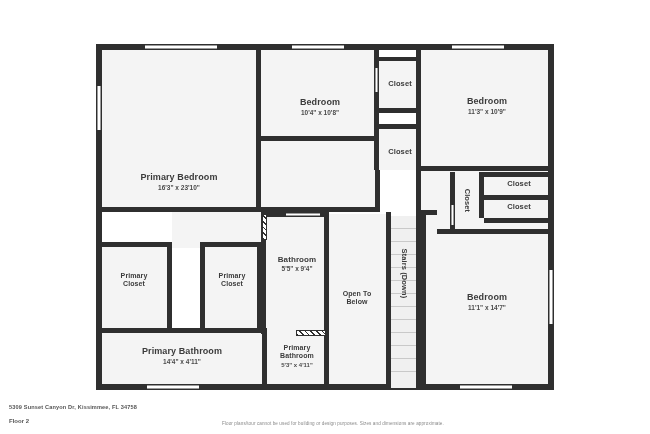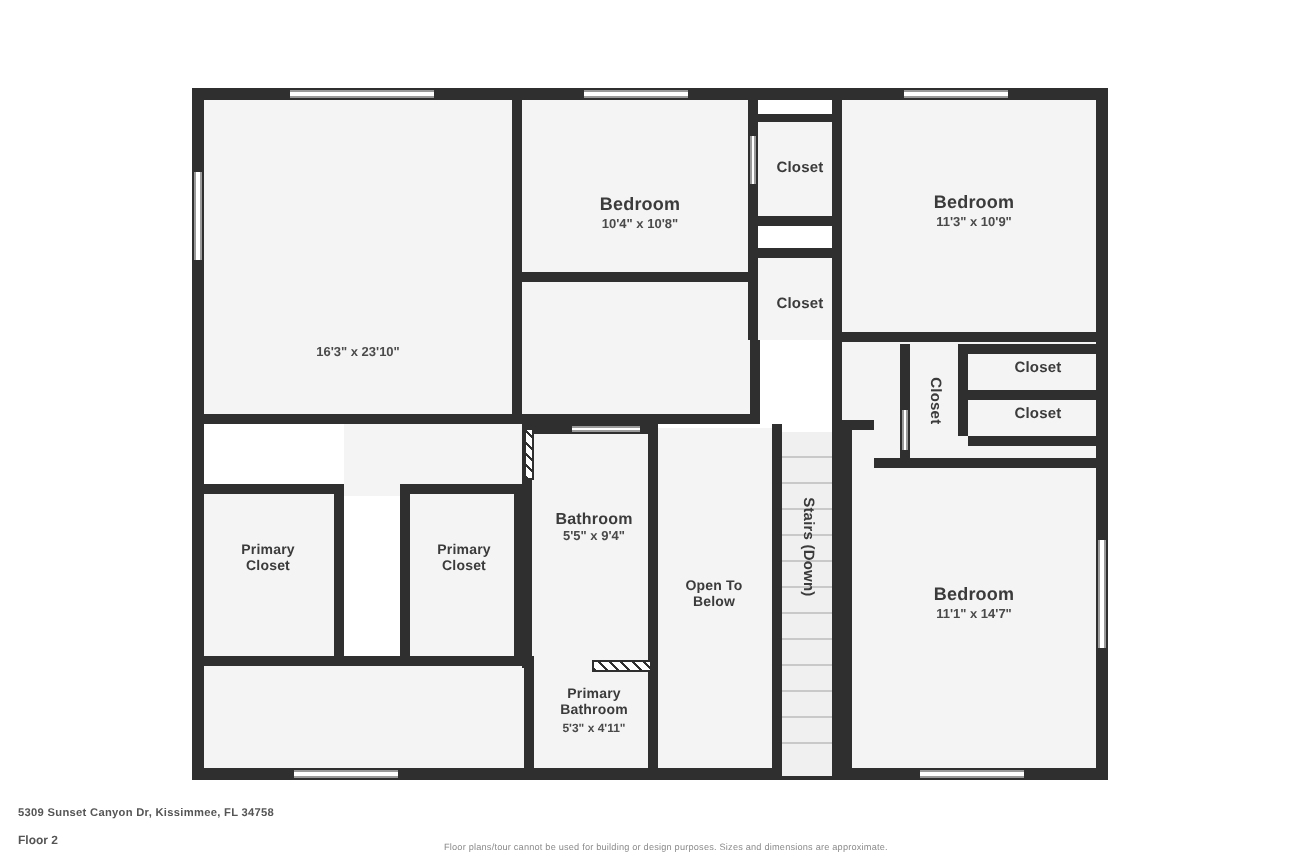--- a/index.html
+++ b/index.html
@@ -182,20 +182,21 @@
 
     <div class="wall" style="left:167px; top:246px; width:5px; height:86px;"></div>
     <div class="wall" style="left:96px; top:242px; width:76px; height:5px;"></div>
     <div class="wall" style="left:200px; top:242px; width:5px; height:90px;"></div>
     <div class="wall" style="left:200px; top:242px; width:62px; height:5px;"></div>
     <div class="wall" style="left:257px; top:242px; width:5px; height:90px;"></div>
     <div class="wall" style="left:96px; top:328px; width:171px; height:5px;"></div>
     <div class="wall" style="left:262px; top:328px; width:5px; height:62px;"></div>
 
     <div class="label" style="left:118px; top:172px; width:122px;">
+      <div class="name">Primary Bedroom</div>
       <div class="dim">16'3" x 23'10"</div>
     </div>
 
     <div class="label" style="left:262px; top:97px; width:116px;">
       <div class="name">Bedroom</div>
       <div class="dim">10'4" x 10'8"</div>
     </div>
 
     <div class="label" style="left:428px; top:96px; width:118px;">
       <div class="name">Bedroom</div>
@@ -205,20 +206,24 @@
     <div class="label" style="left:428px; top:292px; width:118px;">
       <div class="name">Bedroom</div>
       <div class="dim">11'1" x 14'7"</div>
     </div>
 
     <div class="label" style="left:266px; top:255px; width:62px;">
       <div class="name" style="font-size:8px;">Bathroom</div>
       <div class="dim">5'5" x 9'4"</div>
     </div>
 
+    <div class="label" style="left:112px; top:346px; width:140px;">
+      <div class="name">Primary Bathroom</div>
+      <div class="dim">14'4" x 4'11"</div>
+    </div>
 
     <div class="label tiny" style="left:268px; top:344px; width:58px;">
       <div class="name">Primary</div>
       <div class="name">Bathroom</div>
       <div class="dim">5'3" x 4'11"</div>
     </div>
 
     <div class="label small" style="left:379px; top:80px; width:42px;">
       <div class="name">Closet</div>
     </div>

